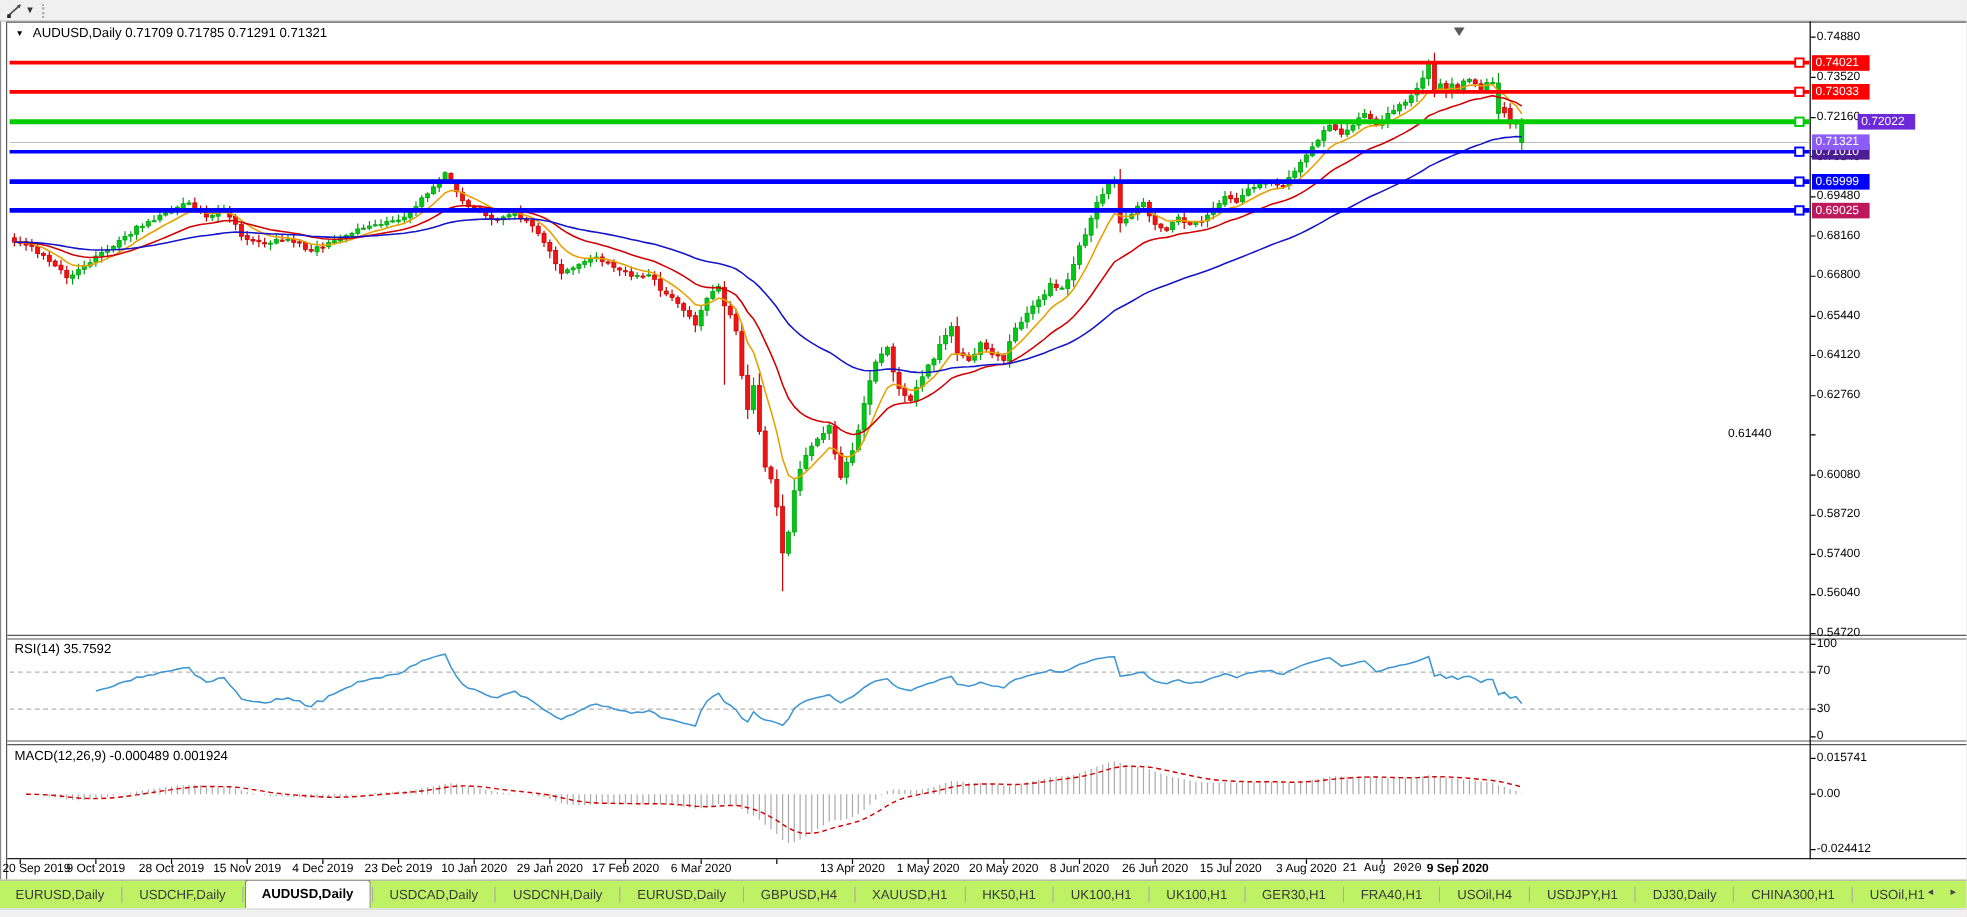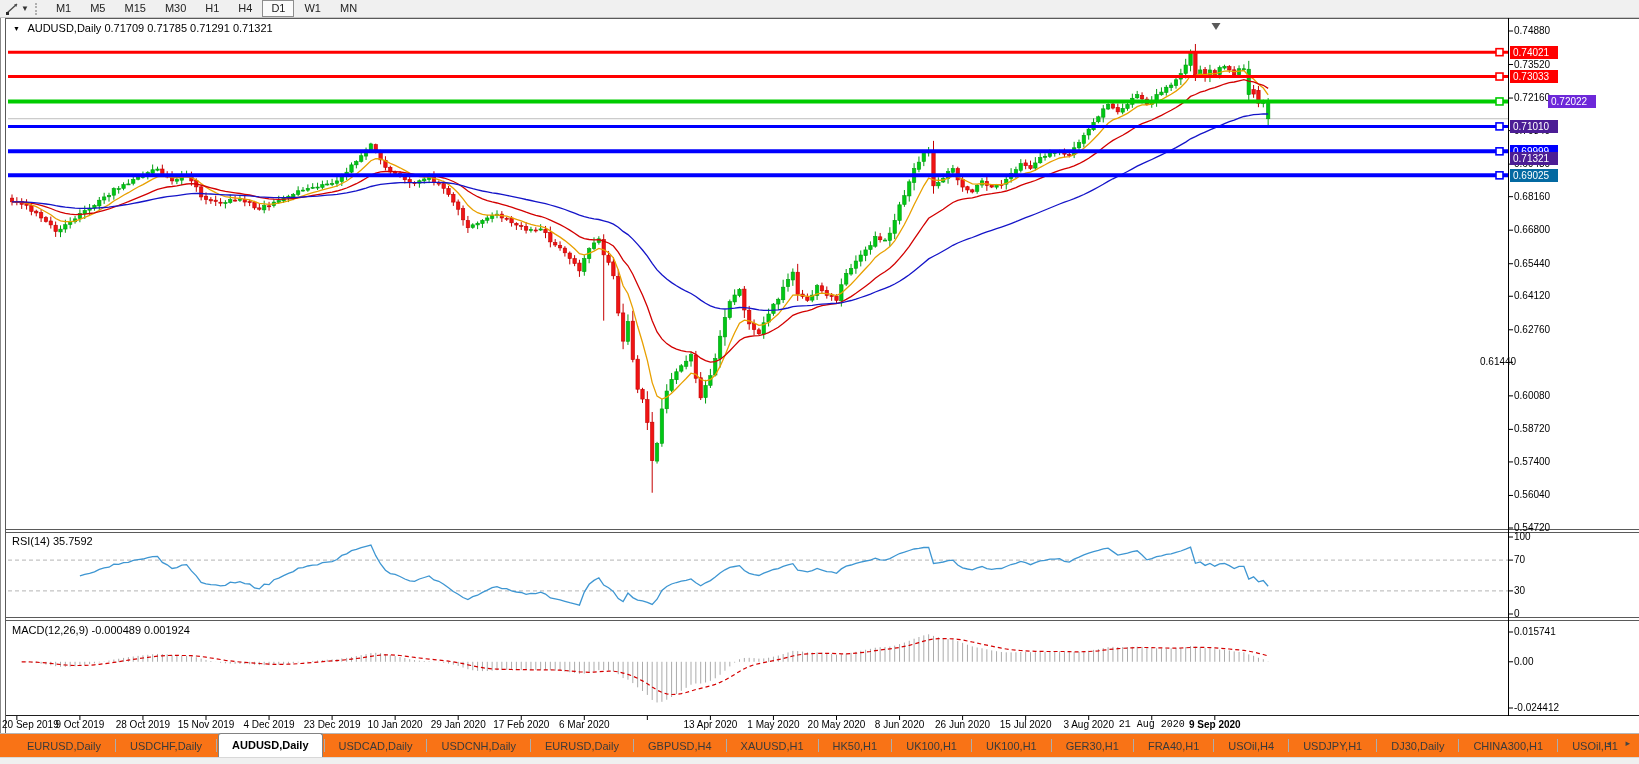--- a/index.html
+++ b/index.html
@@ -13,22 +13,22 @@
   .tfbtn{font-size:11px;color:#222;padding:0 8px;height:15px;line-height:15px;border:1px solid transparent;margin-right:1px;}
   .tfbtn.active{background:#FBFBFB;border:1px solid #8E8E8E;}
   #chartsvg{position:absolute;left:0;top:0;}
   .lbl{position:absolute;font-size:10px;color:#000;white-space:nowrap;}
   .datelbl{position:absolute;top:719px;font-size:10px;color:#000;white-space:nowrap;}
   .badge{position:absolute;left:1510px;width:48px;font-size:10px;color:#fff;height:13px;line-height:13px;
          padding-left:3px;box-sizing:border-box;white-space:nowrap;}
   .hdr{position:absolute;left:13px;top:22px;font-size:11px;color:#000;white-space:nowrap;}
   .hdr .tri{font-size:7px;vertical-align:1px;margin-right:5px;color:#000;}
   .panelbl{position:absolute;font-size:11px;color:#000;white-space:nowrap;}
-  .tabbar{position:absolute;left:0;top:733px;width:1639px;height:24px;background:#f97316;
-          border-top:1px solid #B6B6B6;display:flex;align-items:flex-end;padding-left:14px;box-sizing:border-box;}
+  .tabbar{position:absolute;left:0;top:733px;width:1639px;height:24px;background:#bef264;
+          border-top:1px solid #B6B6B6;display:flex;align-items:flex-end;box-sizing:border-box;}
   .tab{font-size:11px;color:#3A3A3A;padding:4px 13px 5px 13px;white-space:nowrap;}
   .tab.active{background:#FFFFFF;color:#000;font-weight:bold;border:1px solid #828282;border-bottom:none;
               border-radius:3px 3px 0 0;padding:5px 13px 6px 13px;}
   .tabsep{width:1px;height:13px;background:#ADADAD;margin:0 1px 5px 1px;}
   .tabscroll{position:absolute;right:3px;top:738px;font-size:9px;color:#444;letter-spacing:6px;}
   .statusbar{position:absolute;left:0;top:757px;width:1639px;height:7px;background:#F0F0F0;border-top:1px solid #D8D8D8;}
 </style>
 </head>
 <body>
 
@@ -37,31 +37,20 @@
   <div class="toolbar">
     <span class="tool-icon">
       <svg width="15" height="13" viewBox="0 0 15 13">
         <line x1="2" y1="11" x2="12" y2="2" stroke="#4A4A4A" stroke-width="1.4"></line>
         <path d="M12 2 L9 2.6 L11.4 5 Z" fill="#4A4A4A"></path>
         <rect x="1" y="10" width="3" height="3" fill="#2A2A2A"></rect>
       </svg>
     </span>
     <span class="caret">▼</span>
     <span class="grip"></span>
-    <div id="tfButtons" style="display:flex;">
-        <span class="tfbtn">M1</span>
-        <span class="tfbtn">M5</span>
-        <span class="tfbtn">M15</span>
-        <span class="tfbtn">M30</span>
-        <span class="tfbtn">H1</span>
-        <span class="tfbtn">H4</span>
-        <span class="tfbtn active">D1</span>
-        <span class="tfbtn">W1</span>
-        <span class="tfbtn">MN</span>
-      </div>
   </div>
 
   <svg id="chartsvg" width="1639" height="764" viewBox="0 0 1639 764">
       <defs>
         <clipPath id="cm">
           <rect x="8" y="19" width="1500" height="509"></rect>
         </clipPath>
         <clipPath id="cr">
           <rect x="8" y="533" width="1500" height="84"></rect>
         </clipPath>
@@ -932,21 +921,21 @@
       <div class="lbl" style="left: 1514px; top: 25px;">0.74880</div>
       <div class="lbl" style="left: 1514px; top: 58.5278px;">0.73520</div>
       <div class="lbl" style="left: 1514px; top: 92.0556px;">0.72160</div>
       <div class="lbl" style="left: 1514px; top: 124.597px;">0.70840</div>
       <div class="lbl" style="left: 1514px; top: 158.125px;">0.69480</div>
       <div class="lbl" style="left: 1514px; top: 190.667px;">0.68160</div>
       <div class="lbl" style="left: 1514px; top: 224.194px;">0.66800</div>
       <div class="lbl" style="left: 1514px; top: 257.722px;">0.65440</div>
       <div class="lbl" style="left: 1514px; top: 290.264px;">0.64120</div>
       <div class="lbl" style="left: 1514px; top: 323.792px;">0.62760</div>
-      <div class="lbl" style="left: 1480px; top: 356.333px;">0.61440</div>
+      <div class="lbl" style="left: 1440px; top: 356.333px;">0.61440</div>
       <div class="lbl" style="left: 1514px; top: 389.861px;">0.60080</div>
       <div class="lbl" style="left: 1514px; top: 423.389px;">0.58720</div>
       <div class="lbl" style="left: 1514px; top: 455.931px;">0.57400</div>
       <div class="lbl" style="left: 1514px; top: 489.458px;">0.56040</div>
       <div class="lbl" style="left: 1514px; top: 522px;">0.54720</div>
       <div class="lbl" style="left: 1514px; top: 531px;">100</div>
       <div class="lbl" style="left: 1514px; top: 554.1px;">70</div>
       <div class="lbl" style="left: 1514px; top: 584.9px;">30</div>
       <div class="lbl" style="left: 1514px; top: 608px;">0</div>
       <div class="lbl" style="left: 1514px; top: 626px;">0.015741</div>
@@ -970,22 +959,22 @@
       <div class="datelbl" style="left: 962.6px; transform: translateX(-50%);">26 Jun 2020</div>
       <div class="datelbl" style="left: 1025.65px; transform: translateX(-50%);">15 Jul 2020</div>
       <div class="datelbl" style="left: 1088.7px; transform: translateX(-50%);">3 Aug 2020</div>
       <div class="datelbl" style="left: 1151.75px; transform: translateX(-50%); font-family: Liberation Mono, monospace;">21 Aug 2020</div>
       <div class="datelbl" style="left: 1214.8px; transform: translateX(-50%); font-weight: bold;">9 Sep 2020</div>
       <div class="badge" style="left: 1510px; top: 45.6767px; background: rgb(255, 0, 0);">0.74021</div>
       <div class="badge" style="left: 1510px; top: 70.0337px; background: rgb(255, 0, 0);">0.73033</div>
       <div class="badge" style="left: 1548px; top: 94.9576px; background: #6d28d9;">0.72022</div>
       <div class="badge" style="left: 1510px; top: 119.906px; background: #4c1d95;">0.71010</div>
       <div class="badge" style="left: 1510px; top: 144.83px; background: rgb(0, 0, 255);">0.69999</div>
-      <div class="badge" style="left: 1510px; top: 168.842px; background: #0369a1;">0.69025</div>
-      <div class="badge" style="left: 1510px; top: 112.239px; background: #4c1d95; margin-top: 40px;">0.71321</div>
+      <div class="badge" style="left: 1510px; top: 168.842px; background: #be185d;">0.69025</div>
+      <div class="badge" style="left: 1510px; top: 112.239px; background: #8b5cf6;">0.71321</div>
     </div>
 
   <div class="hdr">
     <span class="tri">▼</span>
     <span>AUDUSD,Daily</span>
     <span> </span>
     <span>0.71709 0.71785 0.71291 0.71321</span>
   </div>
 
   <div class="panelbl" style="left:12px;top:535px;">RSI(14) 35.7592</div>

